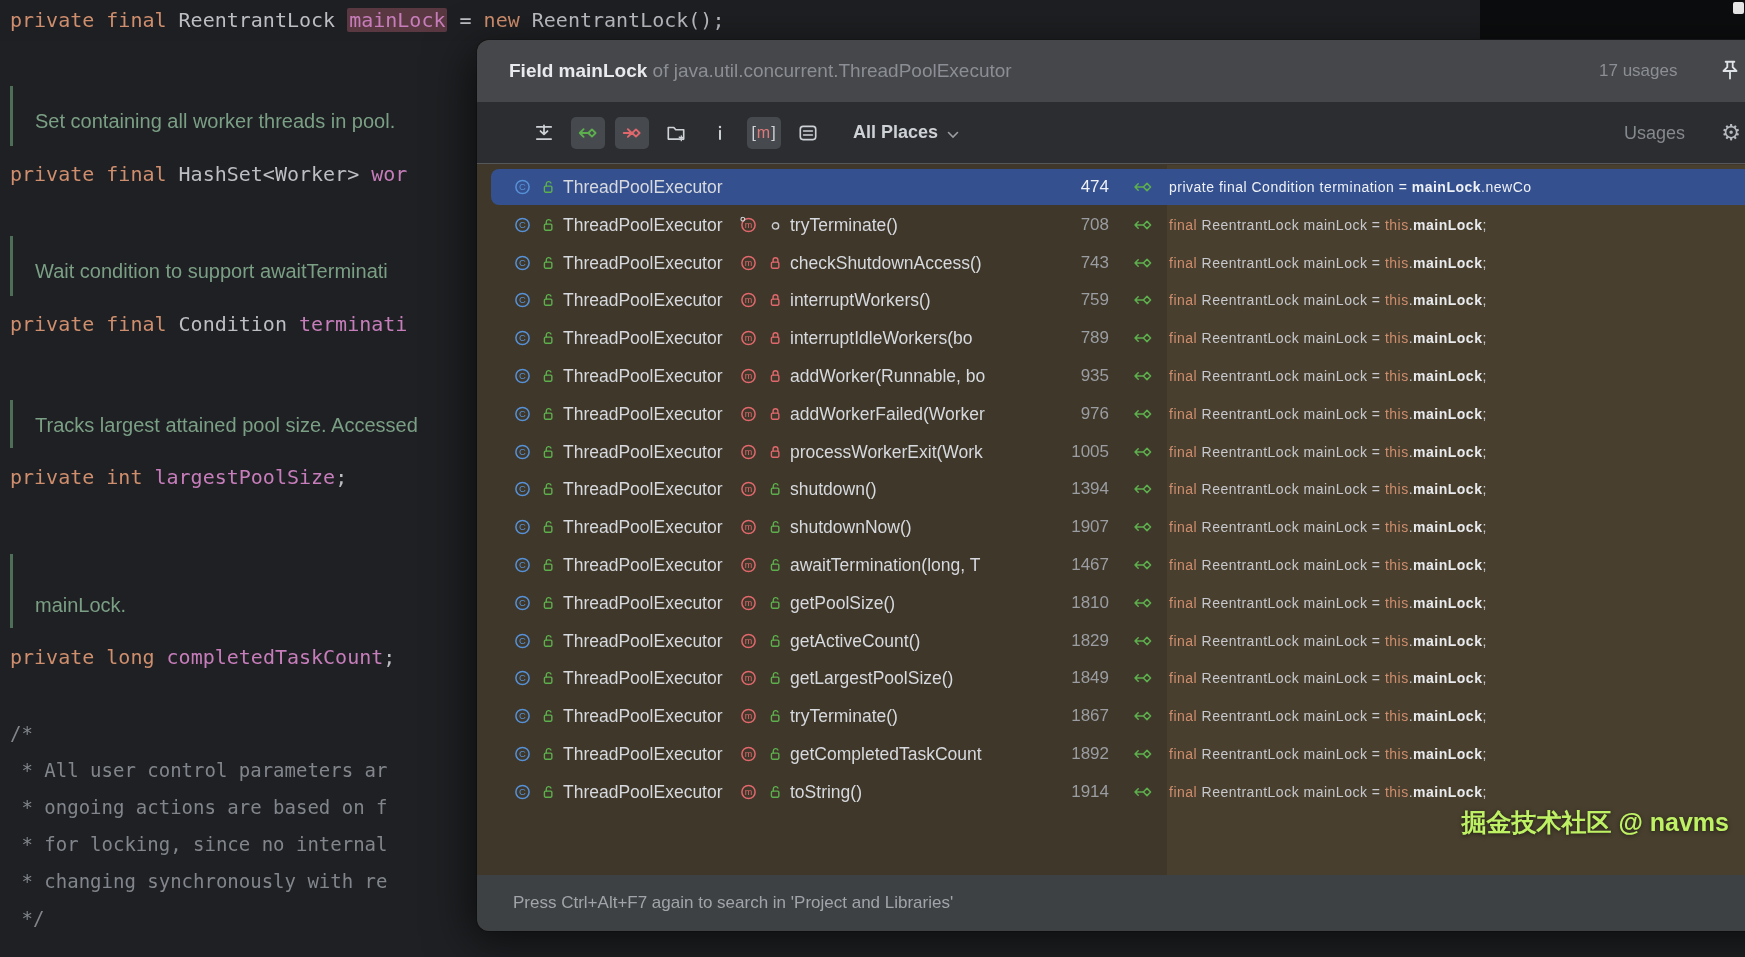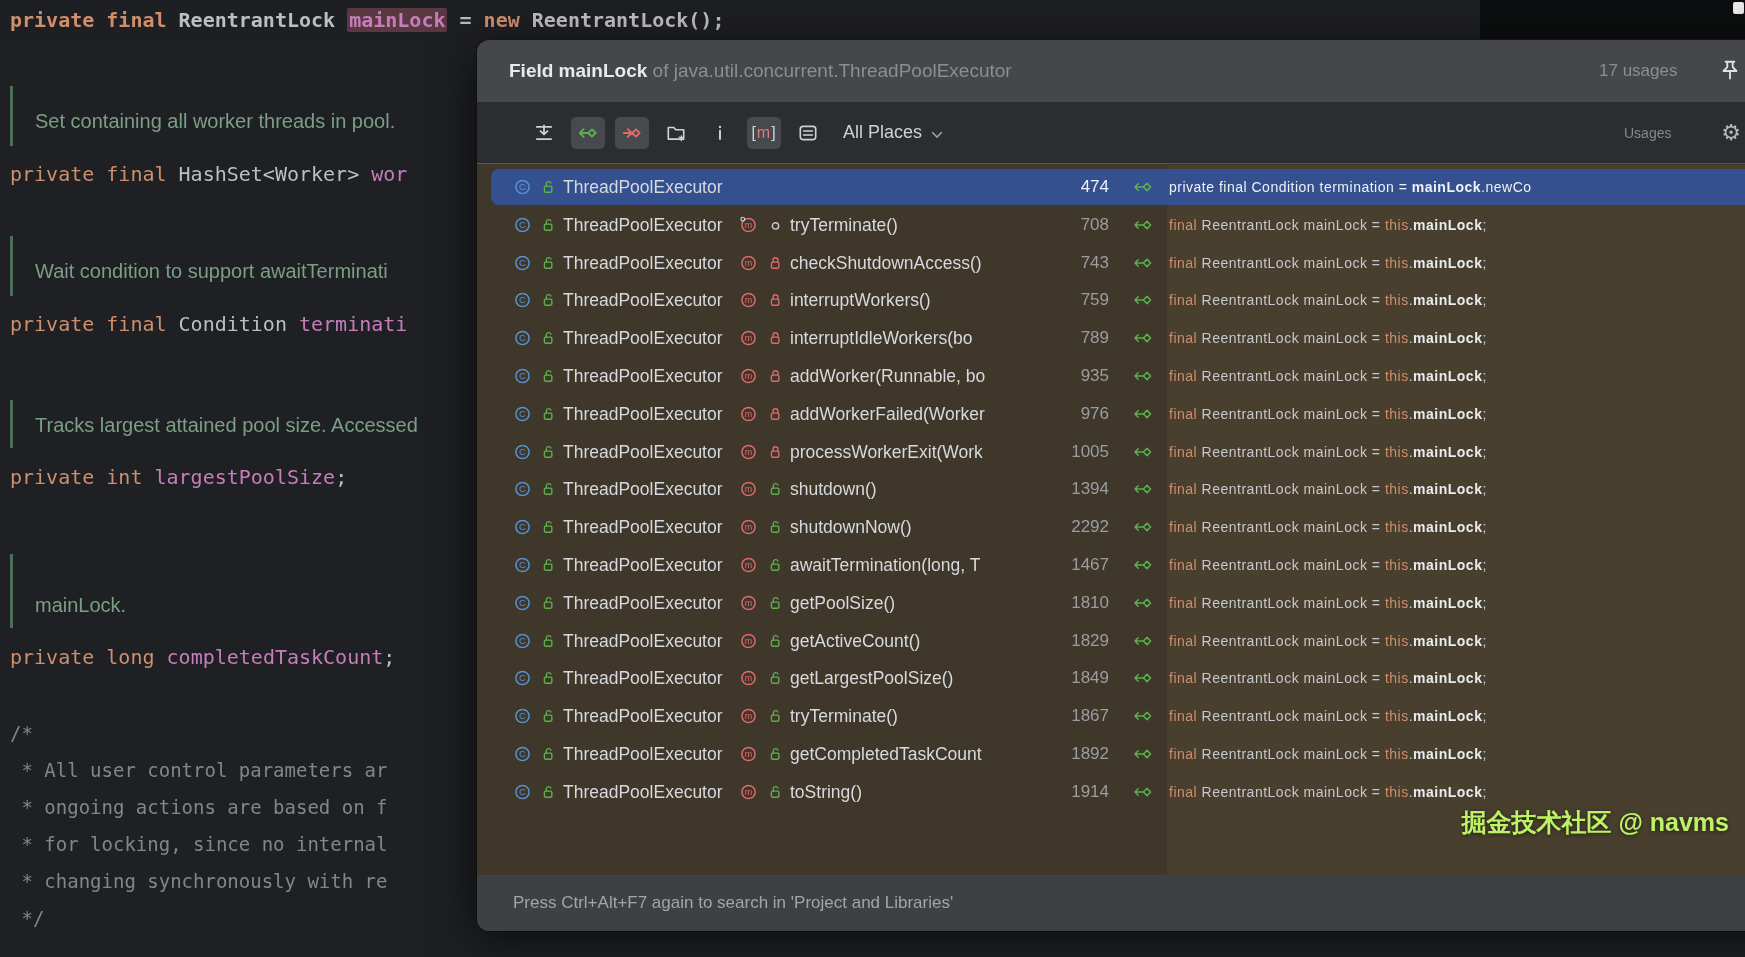--- a/index.html
+++ b/index.html
@@ -23,24 +23,24 @@
   .p-title{position:absolute;left:32px;top:0;height:62px;line-height:62px;font-size:19px;color:#e8eaed;font-weight:700;white-space:pre;}
   .p-subtitle{font-weight:400;color:#8b8e94;}
   .p-usages{position:absolute;left:1122px;top:0;height:62px;line-height:62px;font-size:17px;color:#8b8e94;}
   .p-pin{position:absolute;left:1240px;top:18px;width:26px;height:26px;cursor:pointer;}
   .p-toolbar{position:absolute;left:0;top:62px;width:100%;height:62px;background:#2b2d30;
              display:flex;align-items:center;padding-left:50px;box-sizing:border-box;border-bottom:1px solid #55575a;}
   .tb-btn{width:34px;height:32px;margin-right:10px;display:flex;align-items:center;justify-content:center;border-radius:5px;cursor:pointer;}
   .tb-btn.active{background:#46494e;}
   .tb-mtxt{font-size:16px;letter-spacing:1px;}
   .tb-mtxt .br{color:#cfd3d8;} .tb-mtxt .em{color:#e0797a;}
-  .scope{margin-left:8px;display:flex;align-items:flex-start;cursor:pointer;}
+  .scope{margin-left:18px;display:flex;align-items:flex-start;cursor:pointer;font-weight:bold;}
   .scope-label{font-size:18px;color:#ced1d6;}
   .scope-chev{margin-left:9px;margin-top:3px;}
-  .tb-usages{position:absolute;left:1147px;top:0;height:62px;line-height:62px;font-size:14px;color:#85888d;}
+  .tb-usages{position:absolute;left:1147px;top:0;height:62px;line-height:62px;font-size:18px;color:#85888d;}
   .tb-gear{position:absolute;left:1240px;top:17px;width:28px;height:28px;cursor:pointer;
            font-family:"DejaVu Sans",sans-serif;font-size:22px;color:#b6bac0;line-height:28px;text-align:center;}
   
   .p-list{position:absolute;left:0;top:125px;width:100%;height:710px;overflow:hidden;}
   .p-zone{position:absolute;left:690px;top:0;right:0;height:100%;background:rgba(255,221,160,0.05);}
   .row{position:absolute;left:0;width:100%;height:38px;cursor:pointer;}
   .row.selected::before{content:"";position:absolute;inset:1px 0 1px 14px;background:#35508f;border-radius:8px 0 0 8px;}
   .row>*{position:relative;}
   .ic{position:absolute;top:50%;transform:translateY(-50%);display:flex;}
   .ci{left:37px;} .li{left:65px;} .mi{left:263px;} .vi{left:292px;} .ai{left:656px;}
@@ -59,21 +59,21 @@
   
   .watermark{position:absolute;right:16px;top:806px;font-size:25px;font-weight:700;color:#bef264;
              text-shadow:0 1px 4px rgba(0,0,0,.55);z-index:50;}
 </style>
 </head>
 <body>
 
 <div class="app">
 
   <div class="topstrip">
-    <div class="codeline" id="top-code" style="left:10px;top:6px;font-weight:bold;"><span class="e-kw">private final </span><span class="e-pl">ReentrantLock </span><span class="e-hl">mainLock</span><span class="e-pl"> = </span><span class="e-kw">new</span><span class="e-pl"> ReentrantLock();</span></div>
+    <div class="codeline" id="top-code" style="left:10px;top:6px;"><span class="e-kw">private final </span><span class="e-pl">ReentrantLock </span><span class="e-hl">mainLock</span><span class="e-pl"> = </span><span class="e-kw">new</span><span class="e-pl"> ReentrantLock();</span></div>
   </div>
   <div class="topstrip-right"></div>
   <div class="win-glyph"></div>
 
   <div class="editor" id="editor">
       <div class="e-bar" style="top: 86px; height: 60px;"></div>
       <div class="e-bar" style="top: 236px; height: 60px;"></div>
       <div class="e-bar" style="top: 400px; height: 48px;"></div>
       <div class="e-bar" style="top: 554px; height: 74px;"></div>
       <div class="e-doc" style="left: 35px; top: 107px;">Set containing all worker threads in pool.</div>
@@ -486,21 +486,21 @@
               <text x="9" y="12.4" text-anchor="middle" font-size="9.5" fill="#e0686d" font-family="Liberation Sans,sans-serif">m</text>
             </svg>
           </span>
           <span class="ic vi">
             <svg width="13" height="15" viewBox="0 0 14 16">
               <rect x="2.6" y="7" width="8" height="6.6" rx="1.2" fill="none" stroke="#5daf4e" stroke-width="1.5"></rect>
               <path d="M4.6 7V4.8a2.6 2.6 0 0 1 5-1" fill="none" stroke="#5daf4e" stroke-width="1.5" stroke-linecap="round"></path>
             </svg>
           </span>
           <span class="txt mname">shutdownNow()</span>
-          <span class="txt lineno">2292</span>
+          <span class="txt lineno">1907</span>
           <span class="ic ai">
             <svg width="20" height="15" viewBox="0 0 20 14">
               <path d="M2 7h8 M5.2 3.8L2 7l3.2 3.2" fill="none" stroke="#5daf4e" stroke-width="1.5" stroke-linecap="round" stroke-linejoin="round"></path>
               <path d="M14 3.4L17.6 7L14 10.6L10.4 7z" fill="none" stroke="#5daf4e" stroke-width="1.5" stroke-linejoin="round"></path>
             </svg>
           </span>
           <span class="txt preview"><span class="c-kw">final</span><span class="c-pl"> ReentrantLock mainLock = </span><span class="c-kw">this</span><span class="c-pl">.</span><span class="c-b">mainLock</span><span class="c-pl">;</span></span>
         </div>
         <div class="row" style="top: 381px;">
           <span class="ic ci">

